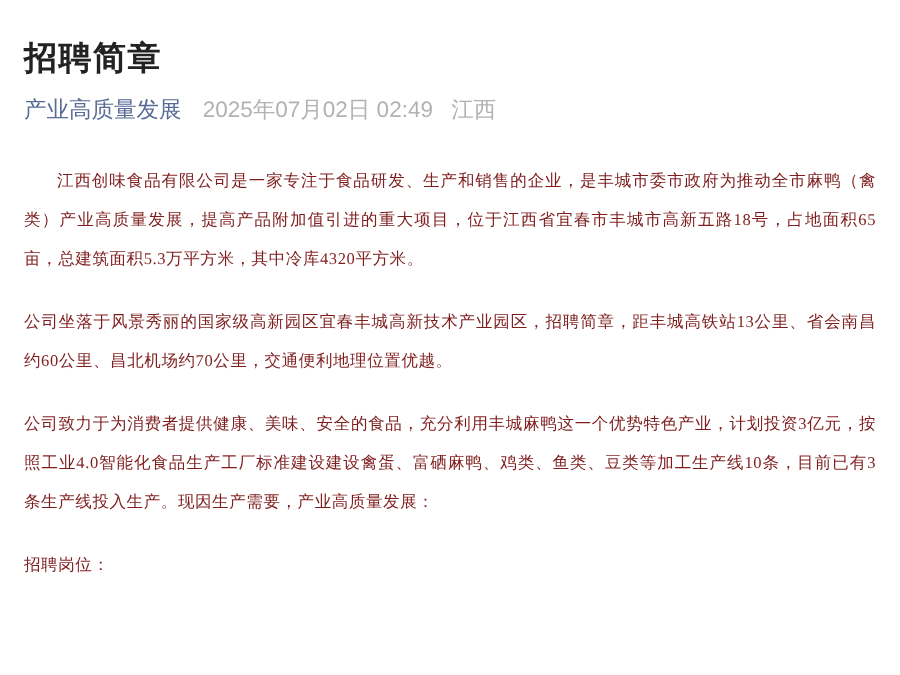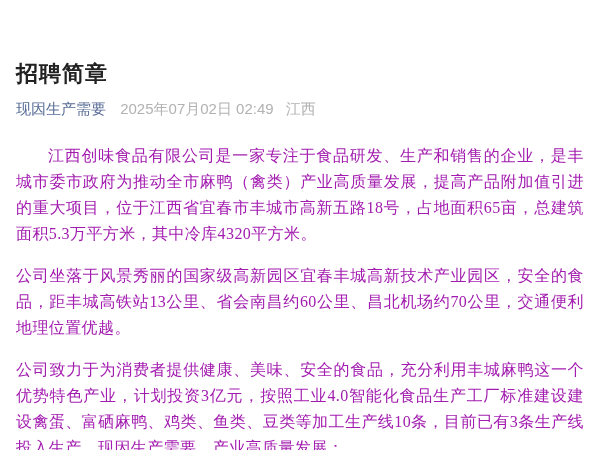--- a/index.html
+++ b/index.html
@@ -10,21 +10,20 @@
       height: 450px;
       background: #ffffff;
       overflow: hidden;
     }
     .page {
       width: 600px;
       height: 344px;
       background: #ffffff;
       padding: 24px 16px 0 16px;
       font-family: "Liberation Sans", "DejaVu Sans", sans-serif;
-      margin-top: 35px;
     }
     .title {
       margin: 0 0 10px 0;
       font-size: 22px;
       line-height: 30px;
       font-weight: 700;
       color: #222222;
       letter-spacing: 1px;
       font-family: "Liberation Sans", "DejaVu Sans", sans-serif;
     }
@@ -38,44 +37,44 @@
       color: #576b95;
       margin-right: 10px;
       cursor: pointer;
     }
     .byline .meta {
       color: #b2b2b2;
       margin-right: 8px;
     }
     .content p {
       margin: 0 0 16px 0;
-      font-size: 16px;
+      font-size: 11px;
       line-height: 26px;
       letter-spacing: 0.4px;
-      color: #a21caf;
+      color: #7f1d1d;
       text-align: justify;
       font-family: "Liberation Serif", "DejaVu Serif", serif;
     }
     .content p.indent {
       text-indent: 2em;
     }
   </style>
 </head>
 <body>
 
 <div class="page">
 
   <h1 class="title">招聘简章</h1>
 
   <div class="byline">
-    <span class="account">现因生产需要</span>
+    <span class="account">产业高质量发展</span>
     <span class="meta">2025年07月02日 02:49</span>
     <span class="meta">江西</span>
   </div>
 
   <div class="content">
     <p class="indent">江西创味食品有限公司是一家专注于食品研发、生产和销售的企业，是丰城市委市政府为推动全市麻鸭（禽类）产业高质量发展，提高产品附加值引进的重大项目，位于江西省宜春市丰城市高新五路18号，占地面积65亩，总建筑面积5.3万平方米，其中冷库4320平方米。</p>
-    <p>公司坐落于风景秀丽的国家级高新园区宜春丰城高新技术产业园区，安全的食品，距丰城高铁站13公里、省会南昌约60公里、昌北机场约70公里，交通便利地理位置优越。</p>
+    <p>公司坐落于风景秀丽的国家级高新园区宜春丰城高新技术产业园区，招聘简章，距丰城高铁站13公里、省会南昌约60公里、昌北机场约70公里，交通便利地理位置优越。</p>
     <p>公司致力于为消费者提供健康、美味、安全的食品，充分利用丰城麻鸭这一个优势特色产业，计划投资3亿元，按照工业4.0智能化食品生产工厂标准建设建设禽蛋、富硒麻鸭、鸡类、鱼类、豆类等加工生产线10条，目前已有3条生产线投入生产。现因生产需要，产业高质量发展：</p>
     <p>招聘岗位：</p>
   </div>
 
 </div>
 
 </body></html>

